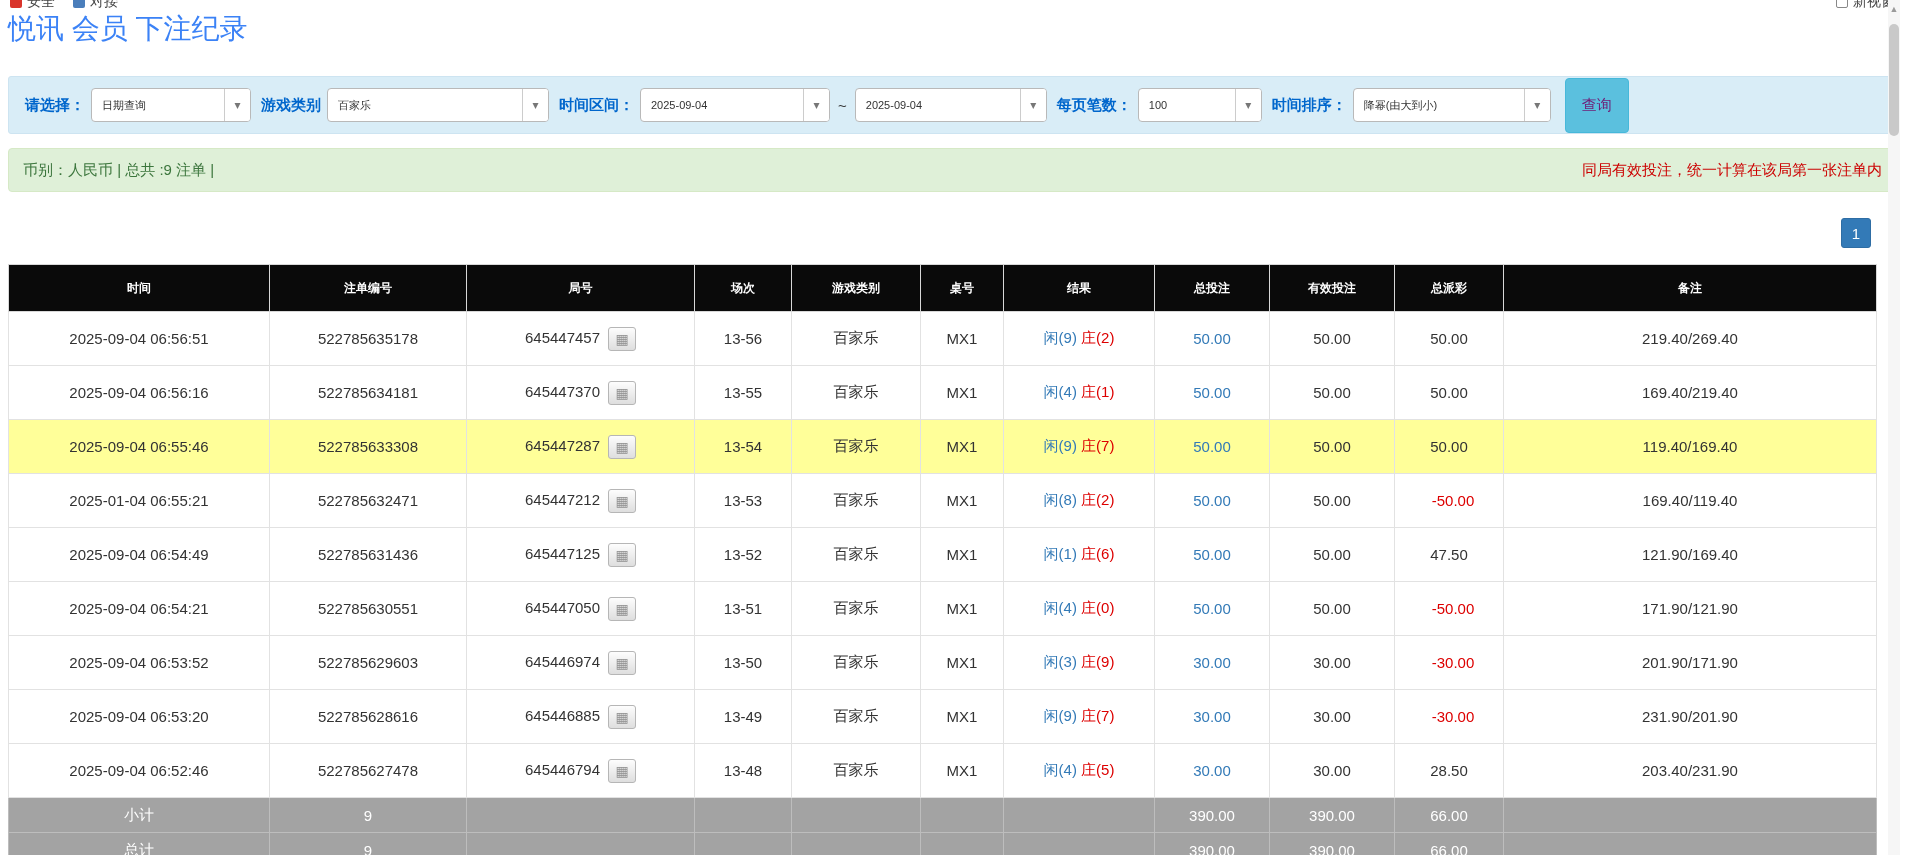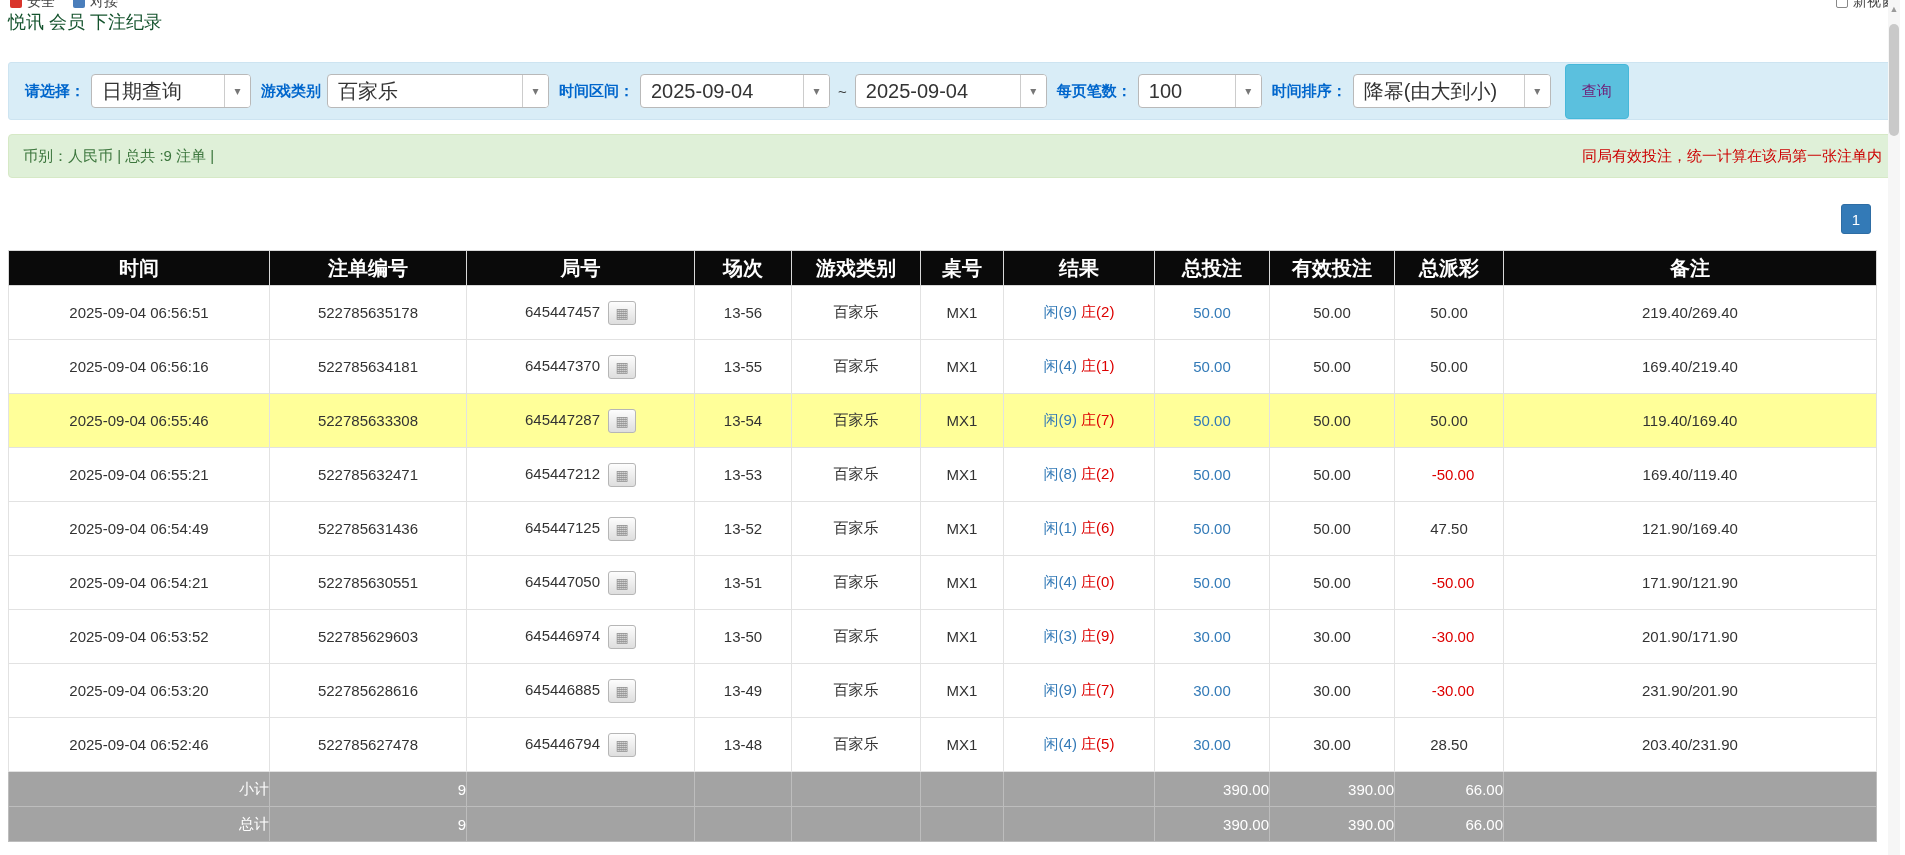--- a/index.html
+++ b/index.html
@@ -9,51 +9,51 @@
   
   .top-strip { height: 12px; overflow: hidden; }
   .strip-inner { display: flex; justify-content: space-between; align-items: center; height: 22px; padding: 0 10px; transform: translateY(-9px); font-size: 14px; color: #444; }
   .strip-left, .strip-right { display: flex; align-items: center; gap: 18px; }
   .strip-item { display: inline-flex; align-items: center; gap: 5px; white-space: nowrap; }
   .mini-icon { width: 12px; height: 12px; display: inline-block; border-radius: 2px; }
   .mini-icon.red  { background: #d9342b; }
   .mini-icon.blue { background: #4a7ebb; }
   .mini-icon.frame { background: #fff; border: 1px solid #888; }
 
-  .page-title { font-size: 18px; font-weight: normal; color: #14532d; margin: -2px 16px 0 8px; white-space: nowrap; }
+  .page-title { font-size: 28px; font-weight: normal; color: #3b82f6; margin: -2px 16px 0 8px; white-space: nowrap; }
 
   
   .filter-bar { margin: 28px 8px 0 8px; height: 58px; background: var(--filter-bg, #d9edf7); border: 1px solid #cde4f1; border-radius: 3px; display: flex; align-items: center; padding: 0 6px; white-space: nowrap; }
   .flabel { color: var(--label-blue, #0066cc); font-weight: bold; font-size: 15px; margin: 0 6px 0 10px; }
   .combo { background: #fff; border: 1px solid #b9b9b9; border-radius: 4px; height: 34px; display: flex; align-items: stretch; overflow: hidden; }
-  .combo-text { flex: 1; display: flex; align-items: center; padding: 0 10px; font-size: 20px; color: #333; overflow: hidden; }
+  .combo-text { flex: 1; display: flex; align-items: center; padding: 0 10px; font-size: 11px; color: #333; overflow: hidden; }
   .combo-caret { width: 26px; border-left: 1px solid #ccc; display: flex; align-items: center; justify-content: center; color: #777; font-size: 12px; background: #fff; cursor: pointer; }
   .tilde { margin: 0 8px; color: #333; font-size: 15px; }
   .search-btn { margin-left: 14px; background: var(--search-btn-bg, #5bc0de); border: 1px solid #46b8da; color: #701a75; font-size: 15px; padding: 17px 16px; border-radius: 4px; cursor: pointer; font-family: inherit; }
 
   
   .summary-bar { margin: 14px 8px 0 8px; height: 44px; background: var(--summary-bg, #dff0d8); border: 1px solid #d6e9c6; border-radius: 4px; display: flex; align-items: center; justify-content: space-between; padding: 0 14px; font-size: 15px; }
   .summary-left { color: var(--summary-text, #3c763d); }
   .summary-right { color: var(--notice-red, #cc0000); }
 
   
   .pagination { display: flex; justify-content: flex-end; margin: 26px 34px 0 0; }
   .page-btn { min-width: 30px; height: 30px; background: var(--pagination-bg, #337ab7); border: 1px solid #2e6da4; color: #fff; font-size: 15px; border-radius: 3px; cursor: pointer; font-family: inherit; }
 
   
   .records-table { width: 1868px; margin: 16px 0 0 8px; border-collapse: collapse; table-layout: fixed; font-size: 15px; color: #333; }
-  .records-table th { background: var(--header-bg, #0a0a0a); color: #fff; font-weight: bold; height: 35px; font-size: 20px; border: 1px solid #d8d8d8; text-align: center; }
+  .records-table th { background: var(--header-bg, #0a0a0a); color: #fff; font-weight: bold; height: 47px; font-size: 12px; border: 1px solid #d8d8d8; text-align: center; }
   .records-table td { border: 1px solid #e2e2e2; height: 54px; text-align: center; vertical-align: middle; background: #fff; overflow: hidden; }
   tr.highlight td { background: var(--highlight-row, #ffff99); }
   .player { color: var(--link-blue, #337ab7); }
   .banker { color: var(--alert-red, #dd0000); }
   .blue-link { color: var(--link-blue, #337ab7); cursor: pointer; }
   .neg { color: var(--alert-red, #dd0000); padding-left: 8px; }
   .roadmap-btn { margin-left: 8px; width: 28px; height: 24px; border: 1px solid #b6b6b6; border-radius: 3px; background: linear-gradient(#fdfdfd, #dedede); color: #8f8f8f; font-size: 14px; line-height: 1; vertical-align: middle; cursor: pointer; }
-  .foot-row td { background: var(--footer-bg, #a3a3a3); color: #fff; height: 35px; font-size: 15px; border: 1px solid #bdbdbd; text-align: right; }
+  .foot-row td { background: var(--footer-bg, #a3a3a3); color: #fff; height: 35px; font-size: 15px; border: 1px solid #bdbdbd; }
   tfoot tr + tr td { border-top: 2px solid #fff; }
 
   
   .scrollbar-track { position: absolute; top: 0; right: 5px; width: 12px; height: 855px; background: #f6f6f6; }
   .scrollbar-thumb { position: absolute; top: 24px; left: 1px; width: 10px; height: 112px; background: #c9c9c9; border-radius: 5px; cursor: grab; }
   .scroll-arrow { position: absolute; top: 4px; left: 0; width: 12px; text-align: center; color: #9a9a9a; font-size: 9px; }
 </style>
 </head>
 <body>
 
@@ -191,21 +191,21 @@
         <td>13-54</td>
         <td>百家乐</td>
         <td>MX1</td>
         <td><span class="player">闲(9)</span> <span class="banker">庄(7)</span></td>
         <td><span class="blue-link">50.00</span></td>
         <td>50.00</td>
         <td>50.00</td>
         <td>119.40/169.40</td>
       </tr>
       <tr>
-        <td>2025-09-04 06:55:21</td>
+        <td>2025-01-04 06:55:21</td>
         <td>522785632471</td>
         <td><span>645447212</span><button class="roadmap-btn">▦</button></td>
         <td>13-53</td>
         <td>百家乐</td>
         <td>MX1</td>
         <td><span class="player">闲(8)</span> <span class="banker">庄(2)</span></td>
         <td><span class="blue-link">50.00</span></td>
         <td>50.00</td>
         <td class="neg">-50.00</td>
         <td>169.40/119.40</td>

